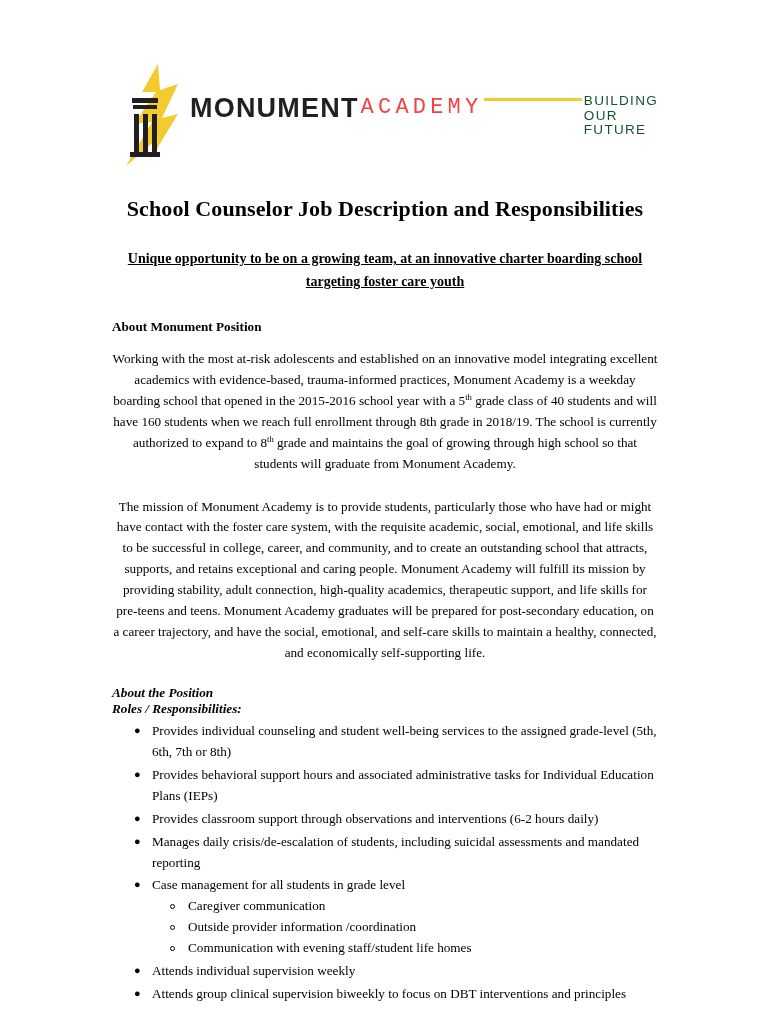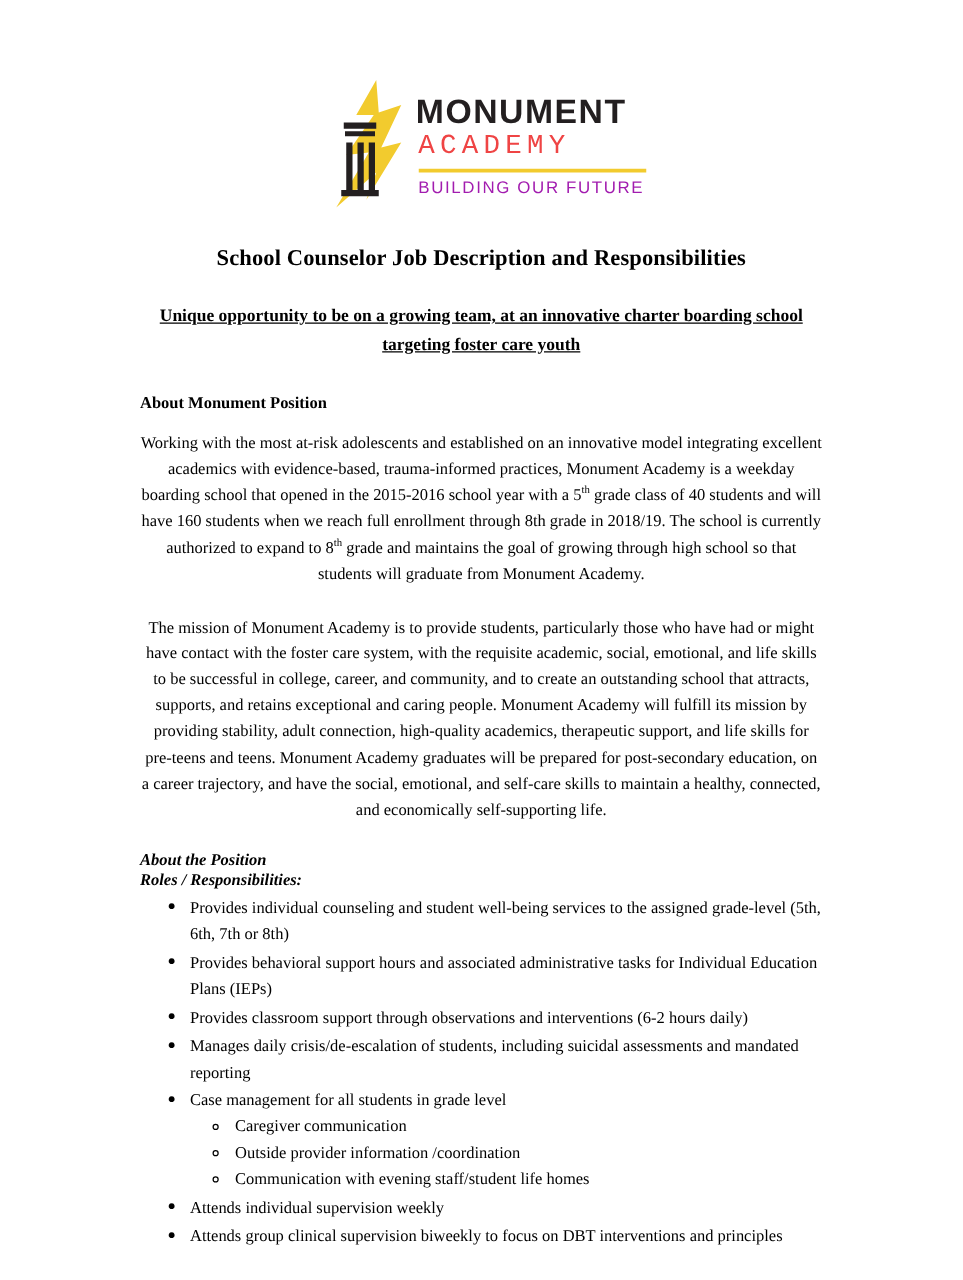--- a/index.html
+++ b/index.html
@@ -32,21 +32,21 @@
   .logo-mark {
     position: relative;
     width: 74px;
     height: 108px;
     flex: 0 0 auto;
   }
   .logo-mark svg { display: block; }
   .logo-text {
     margin-left: 4px;
     display: flex;
-    flex-direction: column;
+    flex-direction: row;
     justify-content: center;
   }
   .logo-word-1 {
     font-family: "Liberation Sans", sans-serif;
     font-weight: bold;
     font-size: 27px;
     letter-spacing: 1.2px;
     color: #231f20;
     line-height: 1.05;
   }
@@ -61,27 +61,27 @@
   .logo-rule {
     height: 3px;
     background: #f2cb2e;
     margin: 4px 0 5px 2px;
     width: 100%;
   }
   .logo-word-3 {
     font-family: "Liberation Sans", sans-serif;
     font-size: 13.5px;
     letter-spacing: 1.3px;
-    color: #a21caf;
+    color: #14532d;
     line-height: 1.1;
     padding-left: 2px;
   }
   
   h1.doc-title {
-    font-size: 18px;
+    font-size: 22px;
     font-weight: bold;
     text-align: center;
     margin: 0 0 26px 0;
     letter-spacing: 0.1px;
   }
   .subtitle {
     font-size: 14px;
     font-weight: bold;
     text-decoration: underline;
     text-align: center;

